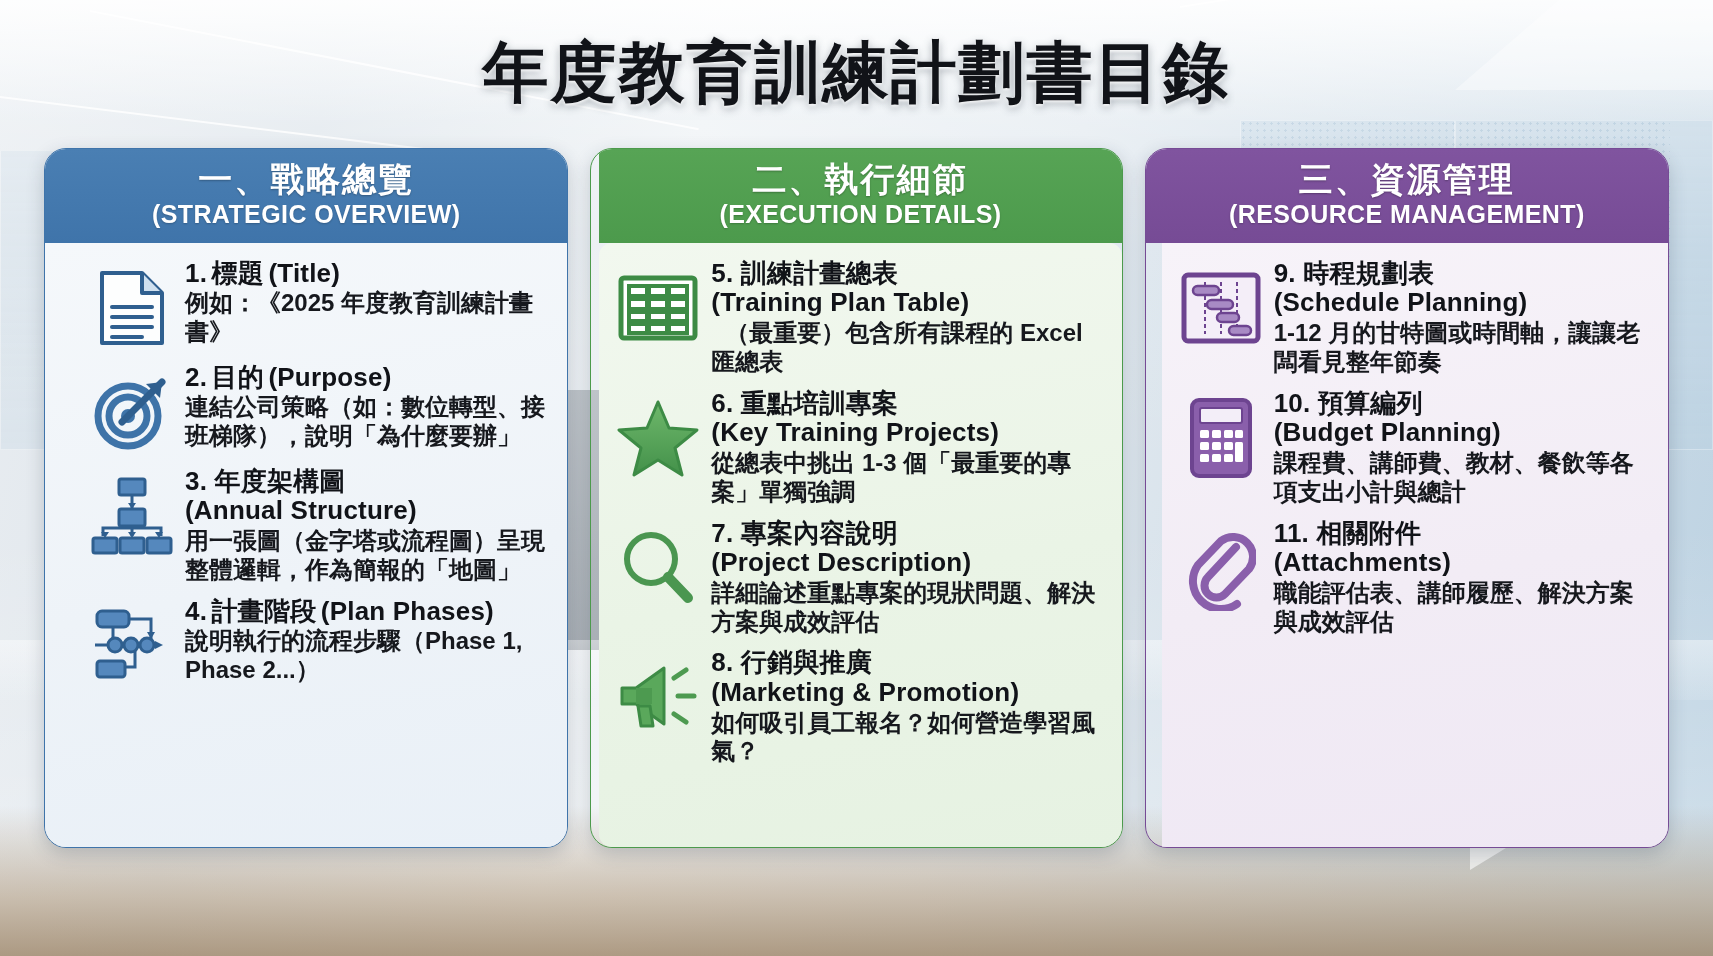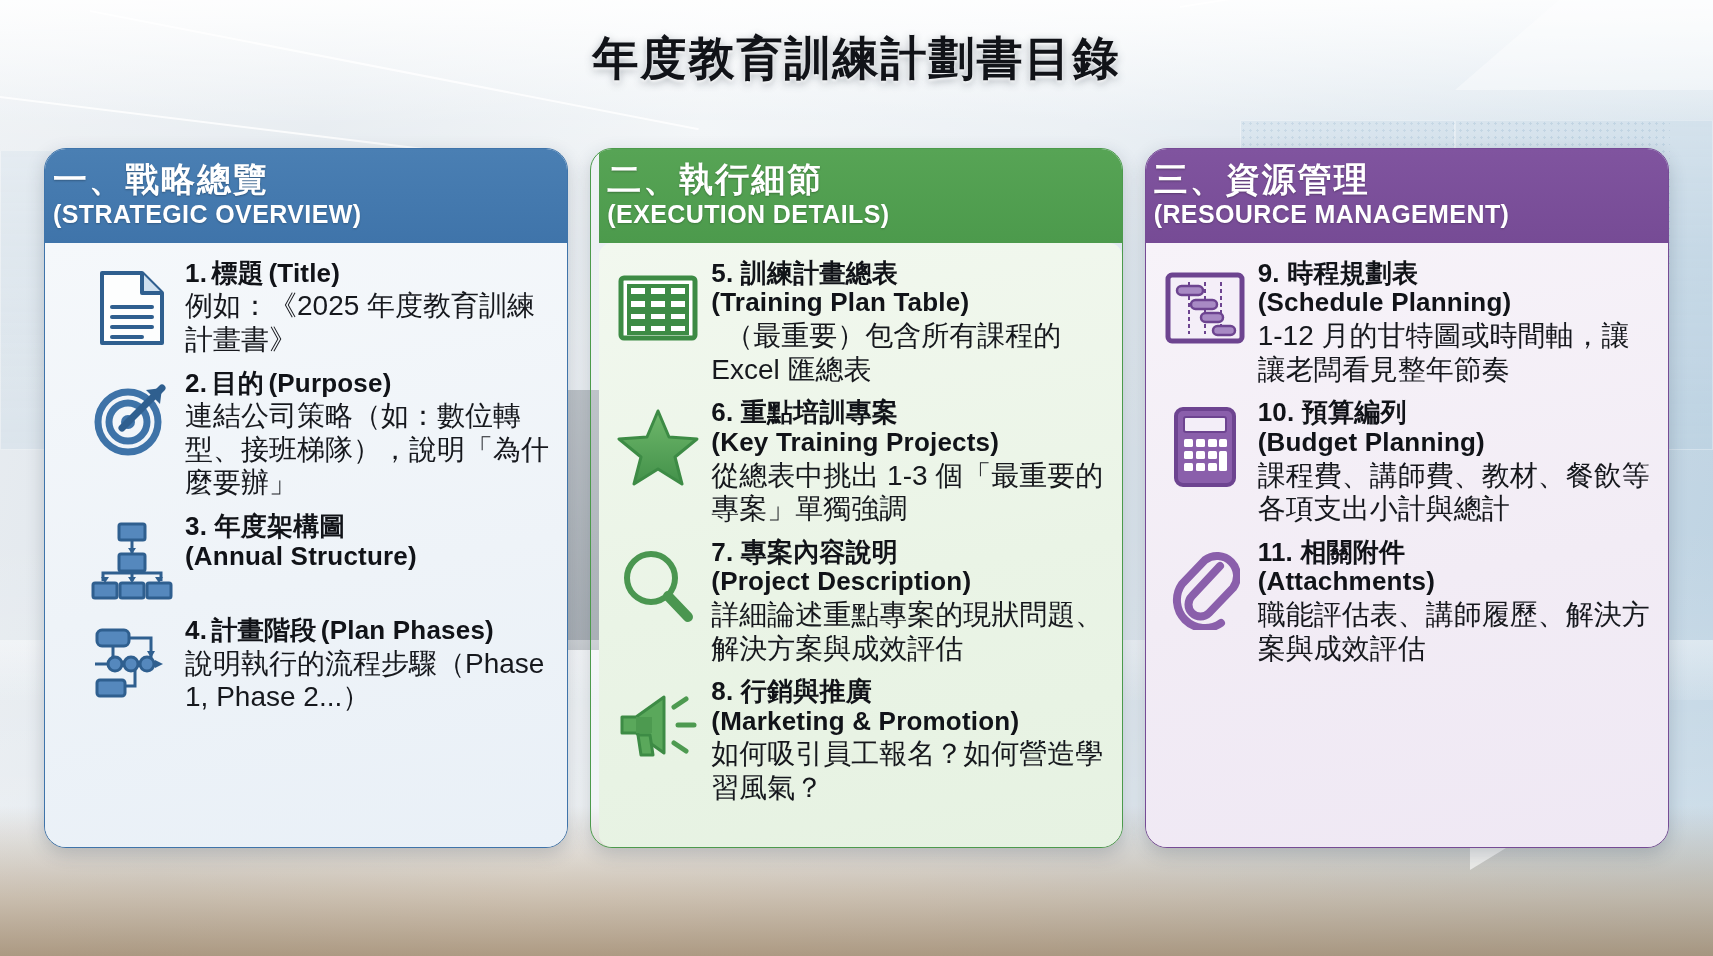--- a/index.html
+++ b/index.html
@@ -60,21 +60,21 @@
     position: absolute;
     pointer-events: none;
     background: rgba(255,255,255,.75);
   }
 
   
   #title {
     position: absolute;
     top: 28px; left: 0; right: 0;
     text-align: center;
-    font-size: 46px;
+    font-size: 66px;
     font-weight: 700;
     letter-spacing: 2px;
     color: #111318;
     text-shadow: 0 2px 3px rgba(255,255,255,.85), 0 3px 9px rgba(60,70,85,.45);
     z-index: 5;
   }
 
   
   #columns {
     position: absolute;
@@ -90,20 +90,21 @@
     flex: 1 1 0;
     border-radius: 22px;
     overflow: hidden;
     box-shadow: 0 6px 18px rgba(40,55,75,.22);
     display: flex;
     flex-direction: column;
     border: 1px solid rgba(255,255,255,.6);
   }
   .col-head {
     padding: 10px 8px 14px;
+    text-align: center;
     color: #ffffff;
     flex: 0 0 auto;
   }
   .col-head .cn {
     font-size: 34px;
     font-weight: 700;
     letter-spacing: 2px;
     line-height: 1.18;
     text-shadow: 0 1px 2px rgba(0,0,0,.28);
   }
@@ -122,21 +123,21 @@
     flex-direction: column;
     gap: 12px;
   }
   .col-1 .col-head { background: linear-gradient(180deg,#4a7fb3,#3f74aa); }
   .col-1 .col-body { background: linear-gradient(170deg,#f5f8fb 0%,#eef3f8 55%,#e9f0f7 100%); padding-left: 44px; }
   .col-1 { border-color: #3f74aa; }
   .col-2 .col-head { background: linear-gradient(180deg,#57a455,#4c9a4c); }
   .col-2 .col-body { background: linear-gradient(170deg,#f2f8ef 0%,#eaf4e6 55%,#e6f2e2 100%); border-radius: 13px; }
   .col-2 { border-color: #4c9a4c; padding-left: 8px; }
   .col-3 .col-head { background: linear-gradient(180deg,#80549f,#764b95); }
-  .col-3 .col-body { background: linear-gradient(170deg,#f7f3f9 0%,#f2ecf5 55%,#efe8f4 100%); }
+  .col-3 .col-body { background: linear-gradient(170deg,#f7f3f9 0%,#f2ecf5 55%,#efe8f4 100%); margin-left: 16px; }
   .col-3 { border-color: #764b95; }
 
   
   .item {
     display: flex;
     align-items: flex-start;
     gap: 10px;
   }
   .item-icon {
     flex: 0 0 86px;
@@ -157,22 +158,22 @@
     letter-spacing: .2px;
   }
   .item-title-en {
     font-size: 26px;
     font-weight: 700;
     color: #111318;
     line-height: 1.14;
     letter-spacing: .2px;
   }
   .item-desc {
-    font-size: 28px;
-    font-weight: 400;
+    font-size: 24px;
+    font-weight: 700;
     color: #16181d;
     line-height: 1.2;
     letter-spacing: 0px;
     margin-top: 1px;
   }
   .item-desc.indent { text-indent: 14px; }
   
   .inline-title .item-title { display: inline; }
   .inline-title .item-title-en { display: inline; }
 </style>
@@ -267,20 +268,21 @@
                 <path d="M41 33 l-4 -6 h8 Z"></path>
                   <path d="M14 62 l-4 -6 h8 Z"></path>
                   <path d="M41 62 l-4 -6 h8 Z"></path>
                   <path d="M68 62 l-4 -6 h8 Z"></path>
               </g>
             </svg>
           </div>
           <div class="item-text">
             <div class="item-title"><span>3.</span> <span>年度架構圖</span></div>
             <div class="item-title-en">(Annual Structure)</div>
+            <div class="item-desc">用一張圖（金字塔或流程圖）呈現整體邏輯，作為簡報的「地圖」</div>
           </div>
         </div>
 
         <div class="item inline-title">
           <div class="item-icon">
             <svg width="82" height="78" viewBox="0 0 82 78">
               <g stroke="#2f5f8f" stroke-width="3" fill="none">
                 <path d="M22 12 h38 v20"></path>
                 <path d="M22 12 v26"></path>
                 <path d="M4 38 h62"></path>

